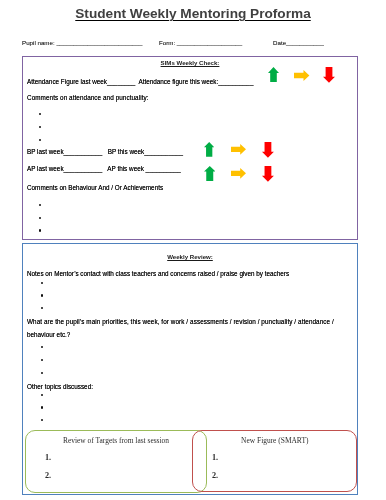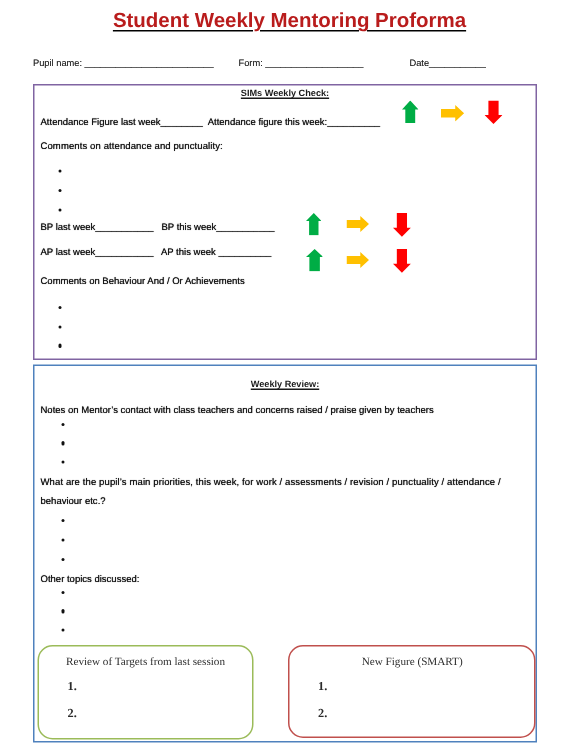--- a/index.html
+++ b/index.html
@@ -8,21 +8,21 @@
     width:386px; height:500px; background:#ffffff;
     font-family:"Liberation Sans", sans-serif;
     color:#262626; overflow:hidden;
   }
   .page { position:relative; width:386px; height:500px; }
   .title, .idrow .f, .hdr, .line, .bb-title, .bb-item { will-change: transform; }
 
   
   .title {
     position:absolute; left:0; top:6.2px; width:386px; text-align:center;
-    font-size:13.65px; font-weight:bold; color:#b91c1c;
+    font-size:13.65px; font-weight:bold; color:#404040;
   }
   .title span { text-decoration:underline; text-decoration-thickness:1.4px; text-underline-offset:1.6px; text-decoration-color:#000; }
 
   
   .idrow { position:absolute; left:22px; top:38.5px; width:340px; height:12px; }
   .idrow .f {
     position:absolute; white-space:nowrap; font-size:6.2px;
     color:#242424; top:0; text-shadow:0 0 0.3px rgba(0,0,0,0.45);
   }
 
@@ -49,21 +49,21 @@
   .dot {
     position:absolute; width:2.2px; height:2.2px; border-radius:50%;
     background:#111;
   }
 
   
   .arw { position:absolute; display:block; }
 
   
   .box-green {
-    position:absolute; left:25px; top:430px; width:144px; height:62.5px;
+    position:absolute; left:25px; top:430px; width:182px; height:62.5px;
     border:1.5px solid #9bbb59; border-radius:10px;
   }
   .box-red {
     position:absolute; left:191.5px; top:430px; width:165.5px; height:62px;
     border:1.5px solid #c0504d; border-radius:10px;
   }
   .bb-title {
     position:absolute; width:100%; text-align:center;
     font-family:"Liberation Serif", serif; font-size:7.45px; color:#2e2e2e;
   }

